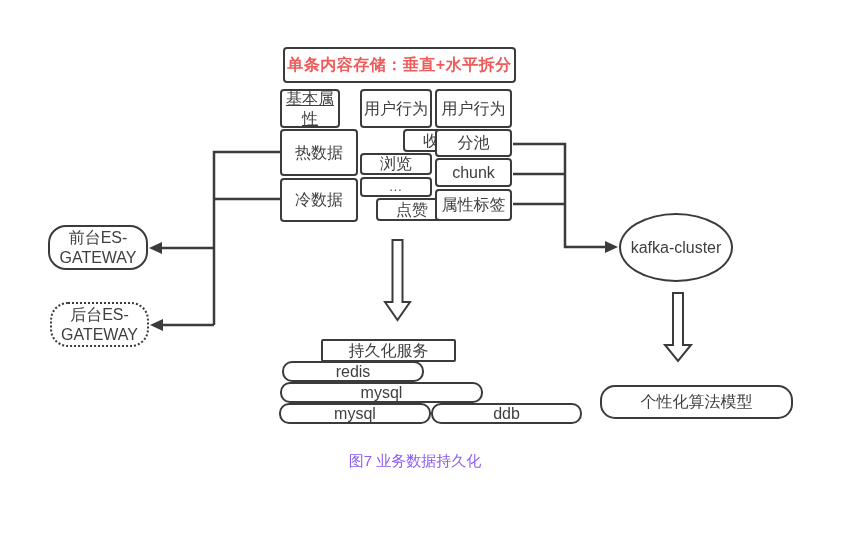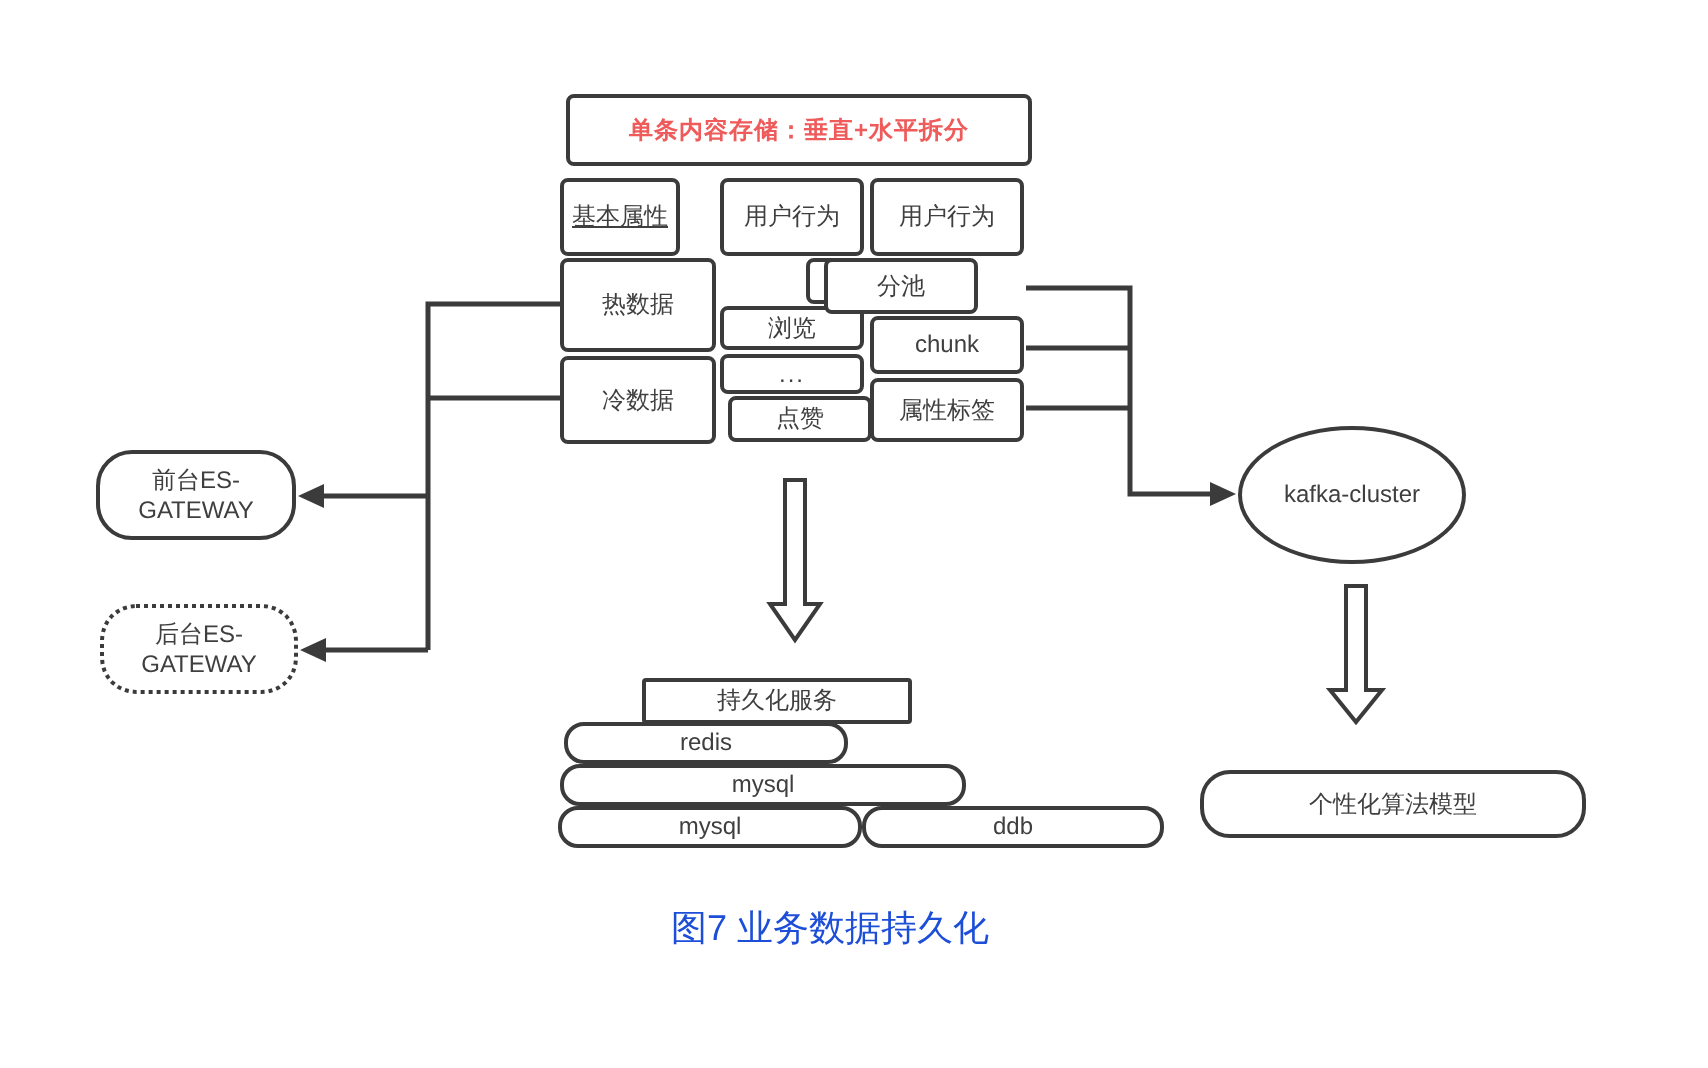--- a/index.html
+++ b/index.html
@@ -25,21 +25,21 @@
   }
   .box {
     position: absolute;
     box-sizing: border-box;
     border: 2px solid #3b3b3b;
     background: #ffffff;
     display: flex;
     align-items: center;
     justify-content: center;
     text-align: center;
-    font-size: 12px;
+    font-size: 16px;
     line-height: 1.2;
     color: #3f3f3f;
     border-radius: 4px;
   }
   .box.header-box {
     color: #ef5b5b;
     font-weight: bold;
     letter-spacing: 0.5px;
   }
   .box.pill { border-radius: 10px; }
@@ -48,22 +48,22 @@
   .box.ellipse { border-radius: 50%; }
   .box.model-box { border-radius: 15px; }
   .box.rect { border-radius: 2px; }
   .dots-cell { font-size: 12px; letter-spacing: 1px; }
   .caption {
     position: absolute;
     left: 310px;
     top: 452px;
     width: 210px;
     text-align: center;
-    font-size: 18px;
-    color: #1d4ed8;
+    font-size: 15px;
+    color: #8b5cf6;
   }
 </style>
 </head>
 <body>
 
 <div class="canvas">
 
   <svg class="connectors" viewBox="0 0 854 534" xmlns="http://www.w3.org/2000/svg">
     <g stroke="#3b3b3b" stroke-width="2.5" fill="none">
       <path d="M281 152 H214 V325"></path>
@@ -90,23 +90,23 @@
   <div class="box" style="left:280px; top:89px; width:60px; height:39px;text-decoration:underline;">基本属性</div>
   <div class="box" style="left:360px; top:89px; width:72px; height:39px;">用户行为</div>
   <div class="box" style="left:435px; top:89px; width:77px; height:39px;">用户行为</div>
 
   <div class="box" style="left:280px; top:129px; width:78px; height:47px;">热数据</div>
   <div class="box" style="left:280px; top:178px; width:78px; height:44px;">冷数据</div>
 
   <div class="box" style="left:360px; top:129px; width:72px; height:23px;margin-left:43px;">收藏</div>
   <div class="box" style="left:360px; top:153px; width:72px; height:22px;">浏览</div>
   <div class="box dots-cell" style="left:360px; top:177px; width:72px; height:20px;">...</div>
-  <div class="box" style="left:364px; top:198px; width:72px; height:23px;">点赞</div>
+  <div class="box" style="left:376px; top:198px; width:72px; height:23px;">点赞</div>
 
-  <div class="box" style="left:412px; top:129px; width:77px; height:28px;">分池</div>
+  <div class="box" style="left:435px; top:129px; width:77px; height:28px;">分池</div>
   <div class="box" style="left:435px; top:158px; width:77px; height:29px;">chunk</div>
   <div class="box" style="left:435px; top:189px; width:77px; height:32px;">属性标签</div>
 
   <div class="box gateway" style="left:48px; top:225px; width:100px; height:45px;">
     <span>前台ES-</span>
     <span>GATEWAY</span>
   </div>
   <div class="box gateway dotted" style="left:50px; top:302px; width:99px; height:45px;">
     <span>后台ES-</span>
     <span>GATEWAY</span>

